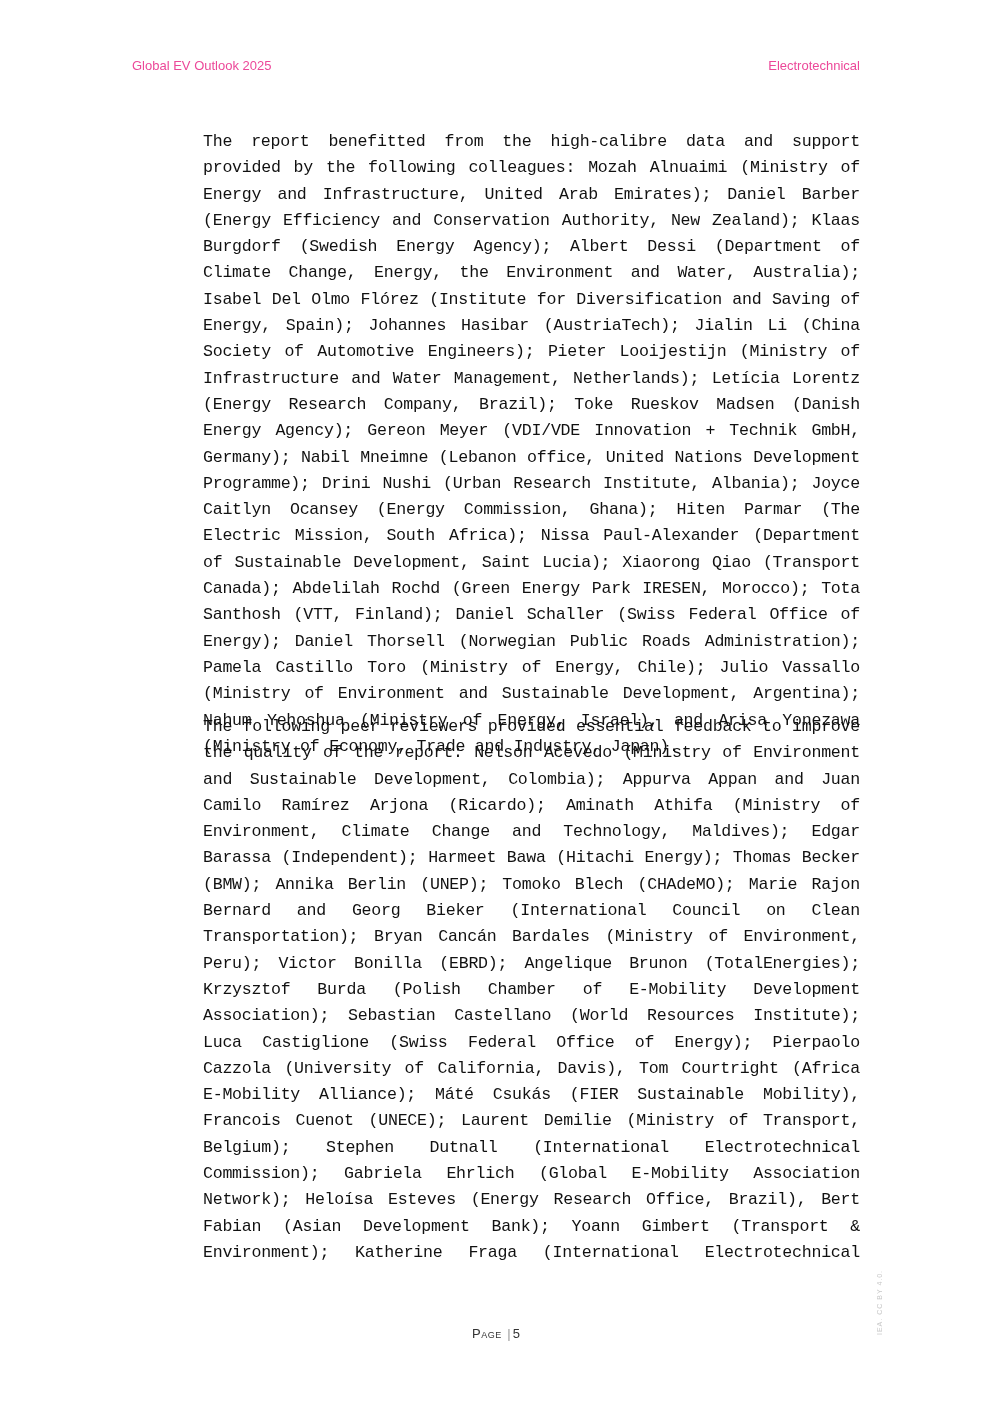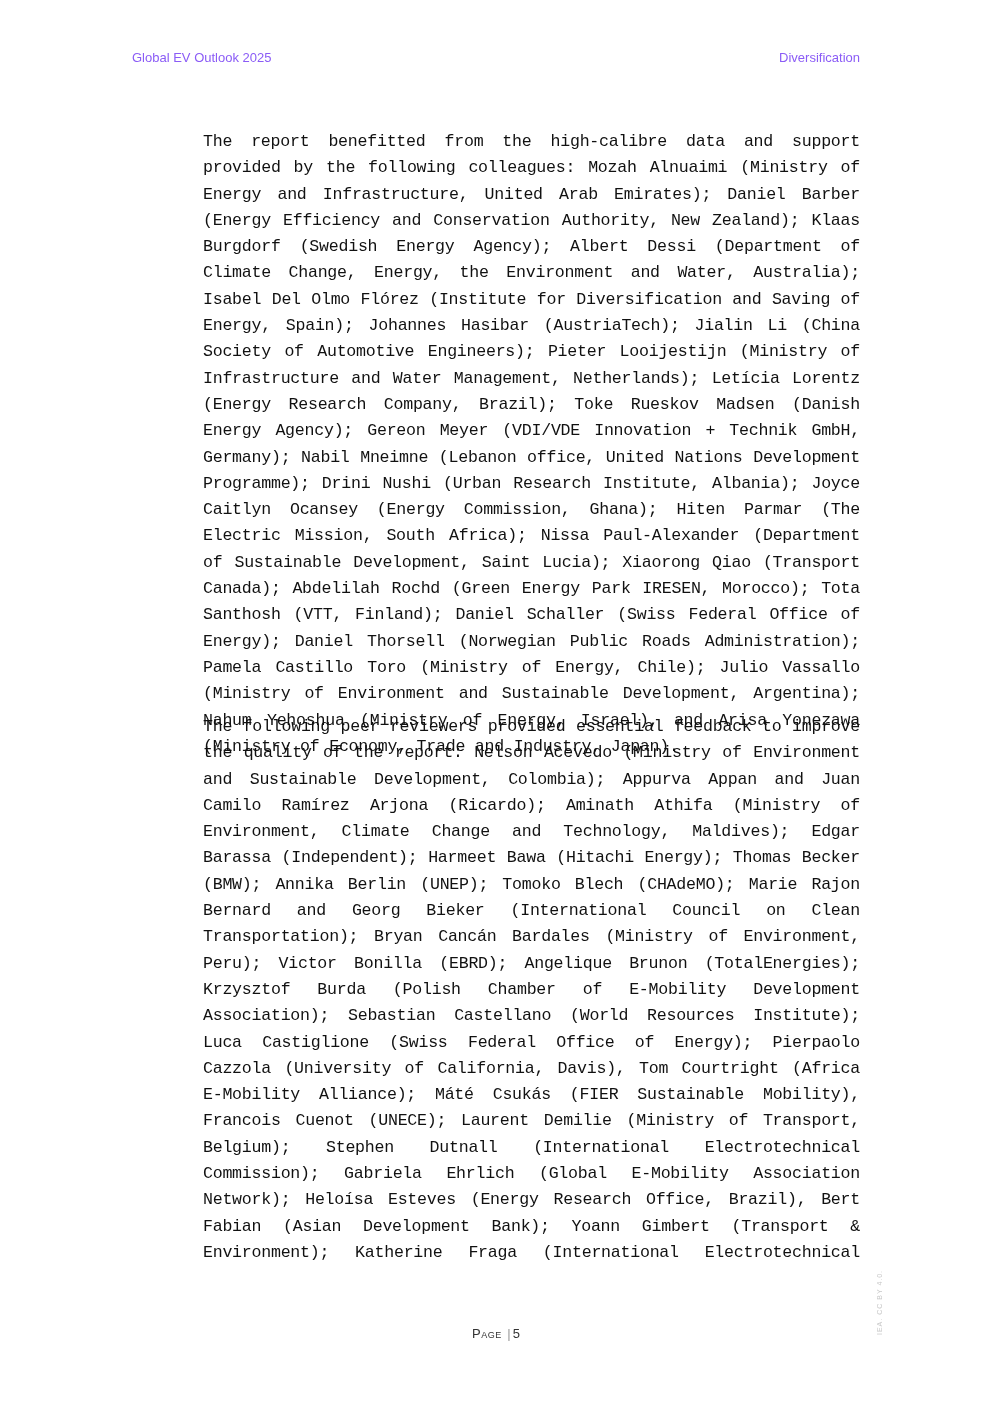--- a/index.html
+++ b/index.html
@@ -1,20 +1,20 @@
 <!DOCTYPE html>
 <html><head>
 <meta charset="utf-8">
 <style>
   html, body { margin: 0; padding: 0; background: #ffffff; }
   body { width: 992px; height: 1403px; position: relative; overflow: hidden; }
   .page { position: absolute; left: 0; top: 0; width: 992px; height: 1403px; background: #fff; }
   .header-left, .header-right {
-    position: absolute; top: 50px; font-family: "Liberation Sans", sans-serif;
-    font-size: 13px; color: #8b5cf6; letter-spacing: 0;
+    position: absolute; top: 58px; font-family: "Liberation Sans", sans-serif;
+    font-size: 13px; color: #ec4899; letter-spacing: 0;
   }
   .header-left { left: 132px; }
   .header-right { right: 132px; }
   .body-text {
     position: absolute; left: 203px; width: 657px;
     font-family: Liberation Mono, monospace; font-size: 16.6px;
     line-height: 26.3px; color: #111; text-align: justify;
     letter-spacing: -0.25px; word-spacing: 0;
   }
   .para1 { top: 129px; }
@@ -29,21 +29,21 @@
     position: absolute; left: 876px; top: 1335px; transform-origin: left top;
     transform: rotate(-90deg); font-family: "Liberation Sans", sans-serif;
     font-size: 7px; color: #c8c8c8; letter-spacing: 1px; white-space: nowrap;
   }
 </style>
 </head>
 <body>
 
 <div class="page">
   <div class="header-left">Global EV Outlook 2025</div>
-  <div class="header-right">Diversification</div>
+  <div class="header-right">Electrotechnical</div>
 
   <p class="body-text para1" style="margin:0;">The report benefitted from the high-calibre data and support provided by the following colleagues: Mozah Alnuaimi (Ministry of Energy and Infrastructure, United Arab Emirates); Daniel Barber (Energy Efficiency and Conservation Authority, New Zealand); Klaas Burgdorf (Swedish Energy Agency); Albert Dessi (Department of Climate Change, Energy, the Environment and Water, Australia); Isabel Del Olmo Flórez (Institute for Diversification and Saving of Energy, Spain); Johannes Hasibar (AustriaTech); Jialin Li (China Society of Automotive Engineers); Pieter Looijestijn (Ministry of Infrastructure and Water Management, Netherlands); Letícia Lorentz (Energy Research Company, Brazil); Toke Rueskov Madsen (Danish Energy Agency); Gereon Meyer (VDI/VDE Innovation + Technik GmbH, Germany); Nabil Mneimne (Lebanon office, United Nations Development Programme); Drini Nushi (Urban Research Institute, Albania); Joyce Caitlyn Ocansey (Energy Commission, Ghana); Hiten Parmar (The Electric Mission, South Africa); Nissa Paul-Alexander (Department of Sustainable Development, Saint Lucia); Xiaorong Qiao (Transport Canada); Abdelilah Rochd (Green Energy Park IRESEN, Morocco); Tota Santhosh (VTT, Finland); Daniel Schaller (Swiss Federal Office of Energy); Daniel Thorsell (Norwegian Public Roads Administration); Pamela Castillo Toro (Ministry of Energy, Chile); Julio Vassallo (Ministry of Environment and Sustainable Development, Argentina); Nahum Yehoshua (Ministry of Energy, Israel), and Arisa Yonezawa (Ministry of Economy, Trade and Industry, Japan).</p>
   <p class="body-text para2" style="margin:0;">The following peer reviewers provided essential feedback to improve the quality of the report: Nelson Acevedo (Ministry of Environment and Sustainable Development, Colombia); Appurva Appan and Juan Camilo Ramírez Arjona (Ricardo); Aminath Athifa (Ministry of Environment, Climate Change and Technology, Maldives); Edgar Barassa (Independent); Harmeet Bawa (Hitachi Energy); Thomas Becker (BMW); Annika Berlin (UNEP); Tomoko Blech (CHAdeMO); Marie Rajon Bernard and Georg Bieker (International Council on Clean Transportation); Bryan Cancán Bardales (Ministry of Environment, Peru); Victor Bonilla (EBRD); Angelique Brunon (TotalEnergies); Krzysztof Burda (Polish Chamber of E-Mobility Development Association); Sebastian Castellano (World Resources Institute); Luca Castiglione (Swiss Federal Office of Energy); Pierpaolo Cazzola (University of California, Davis), Tom Courtright (Africa E-Mobility Alliance); Máté Csukás (FIER Sustainable Mobility), Francois Cuenot (UNECE); Laurent Demilie (Ministry of Transport, Belgium); Stephen Dutnall (International Electrotechnical Commission); Gabriela Ehrlich (Global E-Mobility Association Network); Heloísa Esteves (Energy Research Office, Brazil), Bert Fabian (Asian Development Bank); Yoann Gimbert (Transport &amp; Environment); Katherine Fraga (International Electrotechnical Commission); Hiroyuki Fukui (Toyota); Lewis Fulton (University of California, Davis), Yariv Gabay (Ministry of Finance, Israel); Sebastian Galarza (Center for Sustainable Mobility, Chile); Camille Gautier (Ministry of Ecological Transition, France); Dallas Noelia Gonzales Malca (Ministry</p>
 
   <div class="footer">
     <span class="pg-label">Page</span>
     <span class="sep">|</span><span>5</span>
   </div>
 
   <div class="license">IEA. CC BY 4.0.</div>

